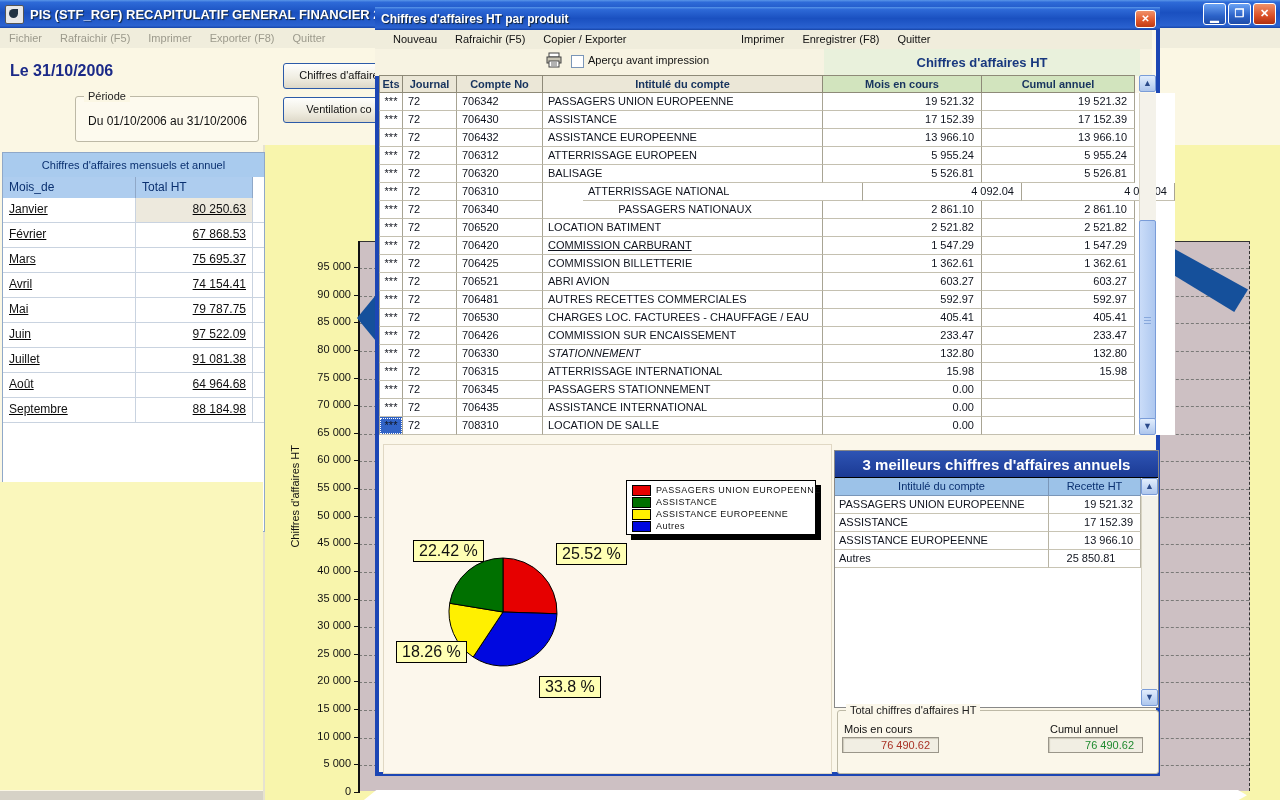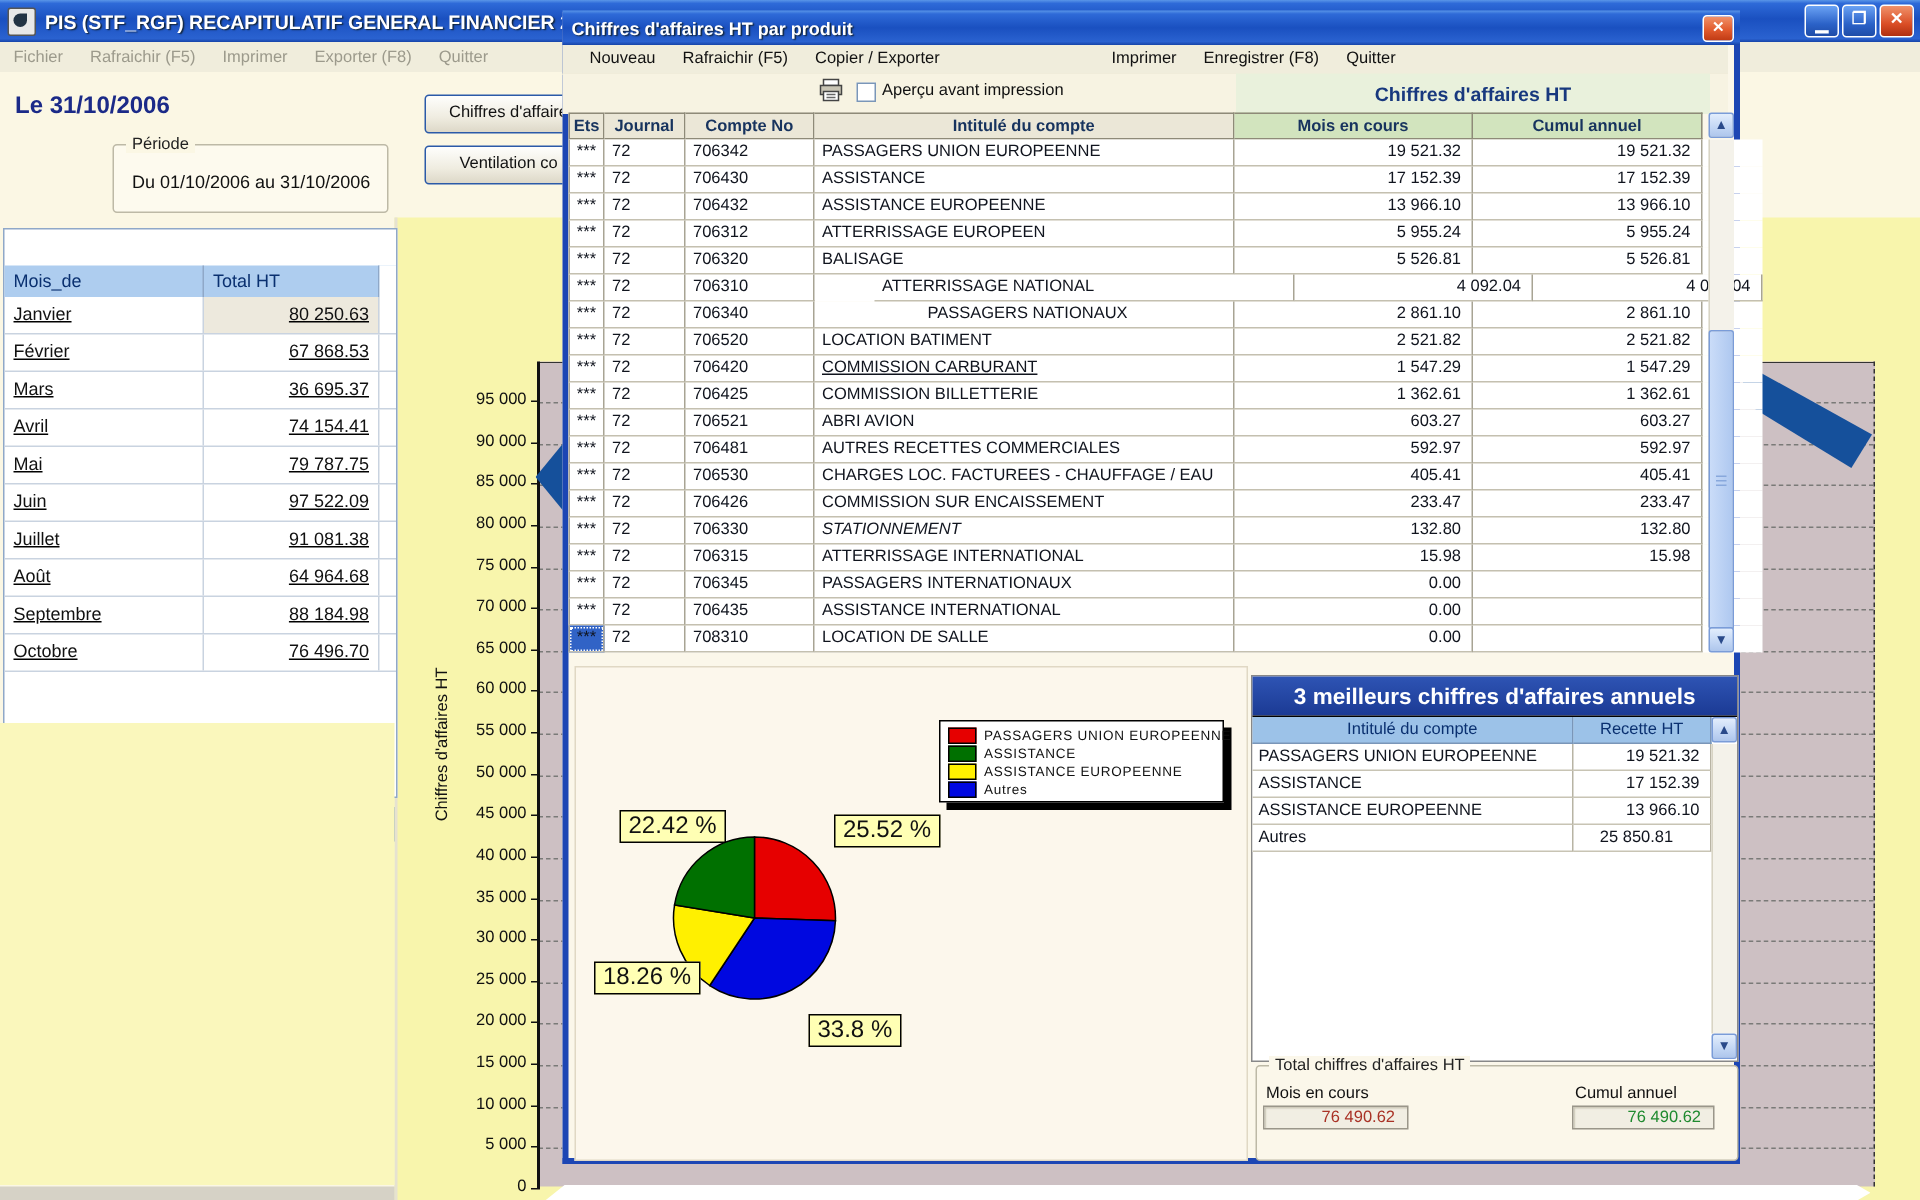--- a/index.html
+++ b/index.html
@@ -194,39 +194,40 @@
         <div class="tickmark" style="left: 89px; top: 177.29px;"></div>
         <div class="ytick" style="left: 24px; top: 142.66px;">90 000</div>
         <div class="tickmark" style="left: 89px; top: 149.66px;"></div>
         <div class="ytick" style="left: 24px; top: 115.03px;">95 000</div>
         <div class="tickmark" style="left: 89px; top: 122.03px;"></div>
       </div>
     <div id="xlabels"></div>
   </div>
 
   <div class="abs" id="monthly-panel">
+    <div class="abs" id="monthly-title">Chiffres d'affaires mensuels et annuel</div>
     <div class="abs" id="monthly-header">
       <div style="width:133px;">Mois_de</div>
       <div style="width:117px;">Total HT</div>
       <div style="flex:1;background:#fff;border-right:none;"></div>
     </div>
     <div class="abs" id="monthly-rows">
         <div class="mrow">
           <div class="c1">Janvier</div>
           <div class="c2 focused">80 250.63</div>
           <div style="flex: 1 1 0%;"></div>
         </div>
         <div class="mrow">
           <div class="c1">Février</div>
           <div class="c2">67 868.53</div>
           <div style="flex: 1 1 0%;"></div>
         </div>
         <div class="mrow">
           <div class="c1">Mars</div>
-          <div class="c2">36 695.37</div>
+          <div class="c2">75 695.37</div>
           <div style="flex: 1 1 0%;"></div>
         </div>
         <div class="mrow">
           <div class="c1">Avril</div>
           <div class="c2">74 154.41</div>
           <div style="flex: 1 1 0%;"></div>
         </div>
         <div class="mrow">
           <div class="c1">Mai</div>
           <div class="c2">79 787.75</div>
@@ -243,25 +244,20 @@
           <div style="flex: 1 1 0%;"></div>
         </div>
         <div class="mrow">
           <div class="c1">Août</div>
           <div class="c2">64 964.68</div>
           <div style="flex: 1 1 0%;"></div>
         </div>
         <div class="mrow">
           <div class="c1">Septembre</div>
           <div class="c2">88 184.98</div>
-          <div style="flex: 1 1 0%;"></div>
-        </div>
-        <div class="mrow">
-          <div class="c1">Octobre</div>
-          <div class="c2">76 496.70</div>
           <div style="flex: 1 1 0%;"></div>
         </div>
       </div>
   </div>
   <div class="abs" id="monthly-footer">
     <div class="abs" id="monthly-total-box">796 007</div>
   </div>
   <div class="abs" id="left-yellow"></div>
   <div class="abs" id="bottom-strip"></div>
 </div>
@@ -422,21 +418,21 @@
         <div style="width: 54px; text-align: left; padding-left: 5px; padding-right: 0px;">72</div>
         <div style="width: 86px; text-align: left; padding-left: 5px; padding-right: 0px;">706315</div>
         <div style="width: 280px; text-align: left; padding-left: 5px; padding-right: 0px;">ATTERRISSAGE INTERNATIONAL</div>
         <div style="width: 159px; text-align: right; padding-left: 0px; padding-right: 7px;">15.98</div>
         <div style="width: 153px; text-align: right; padding-left: 0px; padding-right: 7px;">15.98</div>
       </div>
       <div class="prow">
         <div style="width: 24px; text-align: center; padding-left: 0px; padding-right: 0px;">***</div>
         <div style="width: 54px; text-align: left; padding-left: 5px; padding-right: 0px;">72</div>
         <div style="width: 86px; text-align: left; padding-left: 5px; padding-right: 0px;">706345</div>
-        <div style="width: 280px; text-align: left; padding-left: 5px; padding-right: 0px;">PASSAGERS INTERNATIONAUX</div>
+        <div style="width: 280px; text-align: left; padding-left: 5px; padding-right: 0px;">PASSAGERS STATIONNEMENT</div>
         <div style="width: 159px; text-align: right; padding-left: 0px; padding-right: 7px;">0.00</div>
         <div style="width: 153px; text-align: right; padding-left: 0px; padding-right: 7px;"></div>
       </div>
       <div class="prow">
         <div style="width: 24px; text-align: center; padding-left: 0px; padding-right: 0px;">***</div>
         <div style="width: 54px; text-align: left; padding-left: 5px; padding-right: 0px;">72</div>
         <div style="width: 86px; text-align: left; padding-left: 5px; padding-right: 0px;">706435</div>
         <div style="width: 280px; text-align: left; padding-left: 5px; padding-right: 0px;">ASSISTANCE INTERNATIONAL</div>
         <div style="width: 159px; text-align: right; padding-left: 0px; padding-right: 7px;">0.00</div>
         <div style="width: 153px; text-align: right; padding-left: 0px; padding-right: 7px;"></div>

